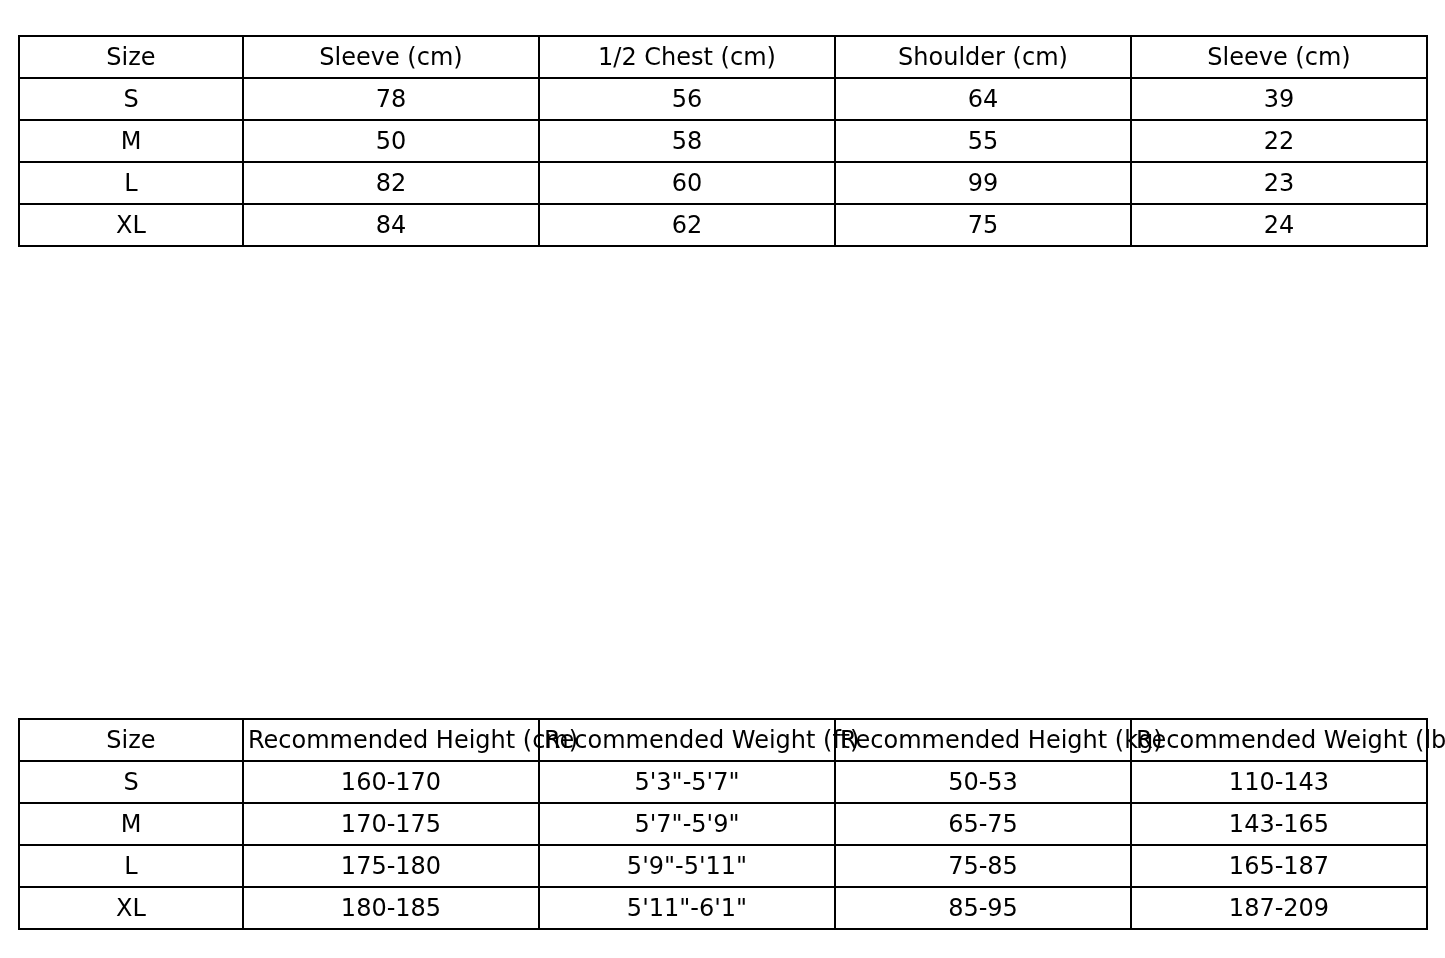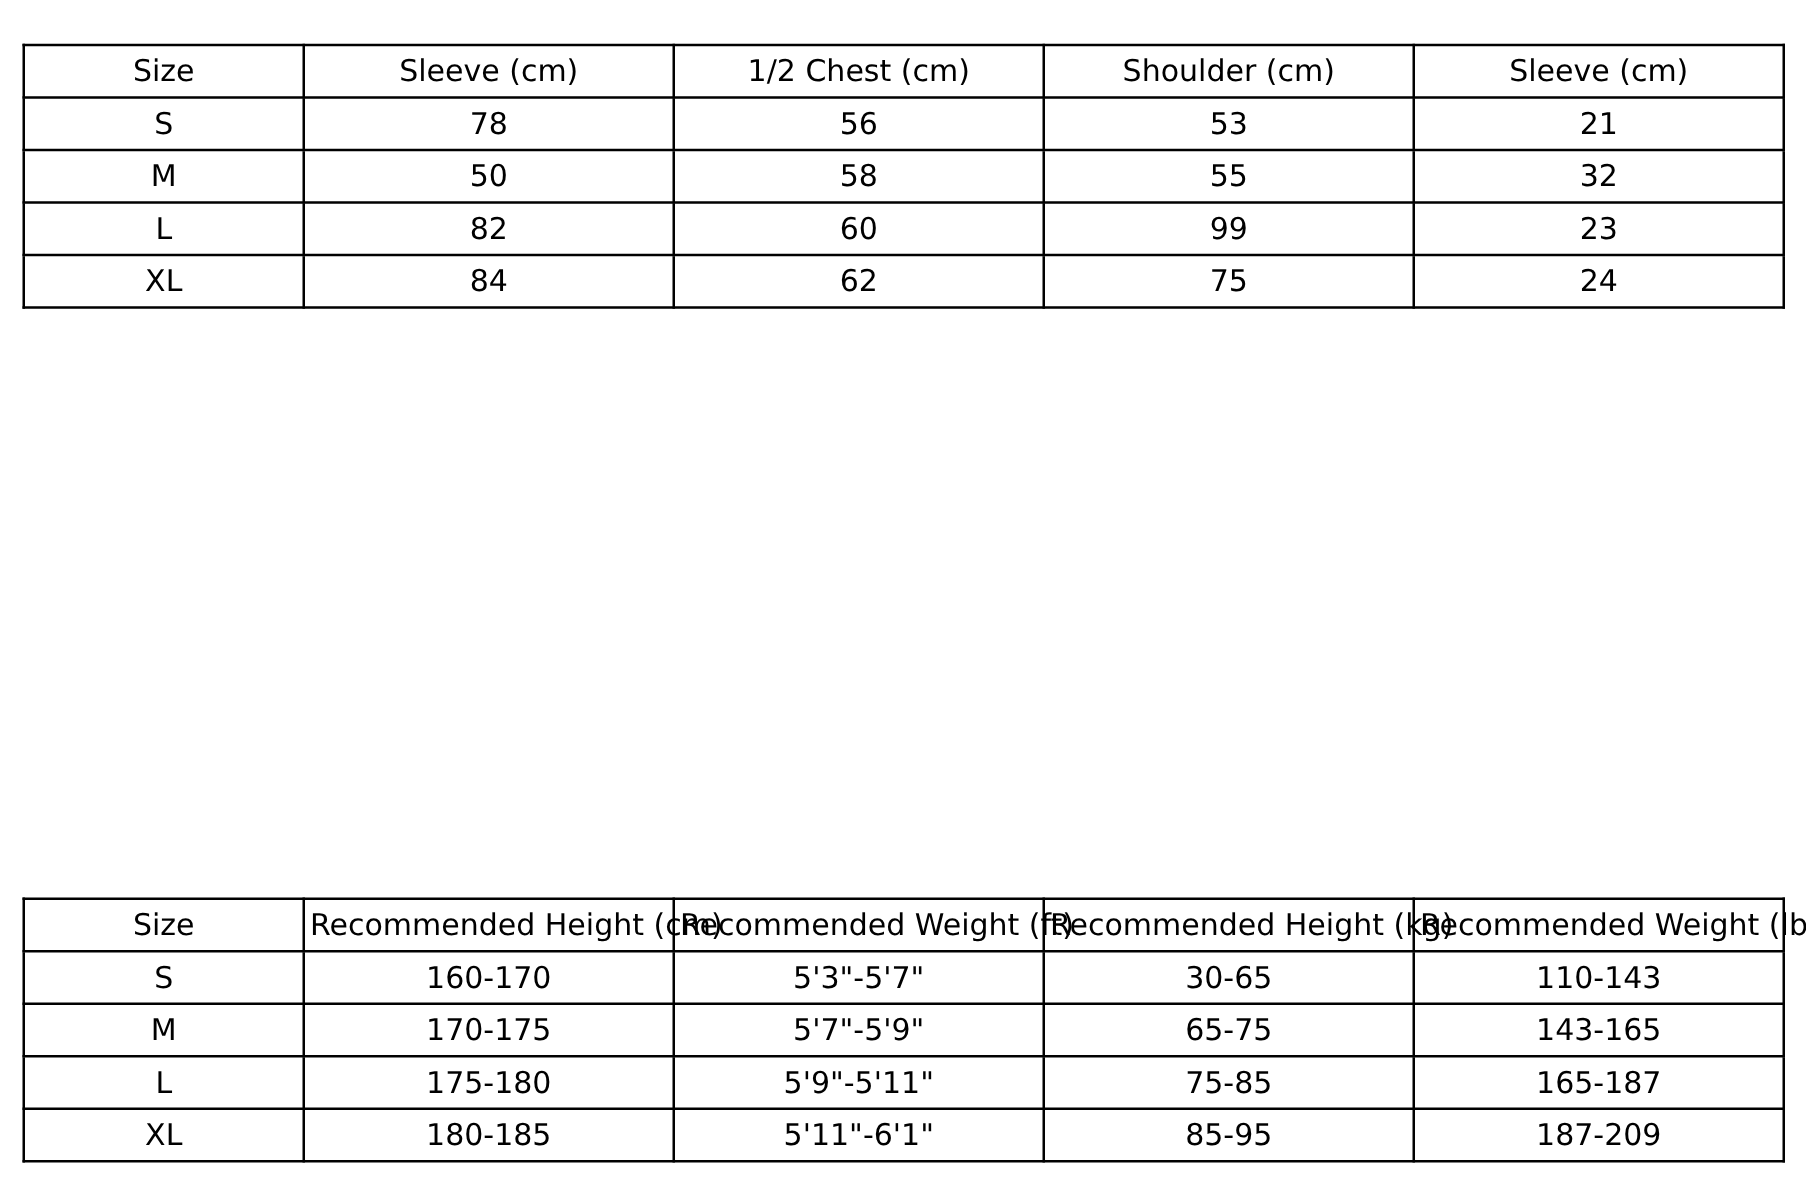--- a/index.html
+++ b/index.html
@@ -92,29 +92,29 @@
         <td>Size</td>
         <td>Sleeve (cm)</td>
         <td>1/2 Chest (cm)</td>
         <td>Shoulder (cm)</td>
         <td>Sleeve (cm)</td>
       </tr>
       <tr>
         <td>S</td>
         <td>78</td>
         <td>56</td>
-        <td>53</td>
-        <td>21</td>
+        <td>64</td>
+        <td>39</td>
       </tr>
       <tr>
         <td>M</td>
         <td>50</td>
         <td>58</td>
         <td>55</td>
-        <td>32</td>
+        <td>22</td>
       </tr>
       <tr>
         <td>L</td>
         <td>82</td>
         <td>60</td>
         <td>99</td>
         <td>23</td>
       </tr>
       <tr>
         <td>XL</td>
@@ -139,21 +139,21 @@
         <td><span class="overflow-label">Size</span></td>
         <td><span class="overflow-label">Recommended Height (cm)</span></td>
         <td><span class="overflow-label">Recommended Weight (ft)</span></td>
         <td><span class="overflow-label">Recommended Height (kg)</span></td>
         <td><span class="overflow-label">Recommended Weight (lbs)</span></td>
       </tr>
       <tr>
         <td>S</td>
         <td>160-170</td>
         <td>5'3"-5'7"</td>
-        <td>30-65</td>
+        <td>50-53</td>
         <td>110-143</td>
       </tr>
       <tr>
         <td>M</td>
         <td>170-175</td>
         <td>5'7"-5'9"</td>
         <td>65-75</td>
         <td>143-165</td>
       </tr>
       <tr>

